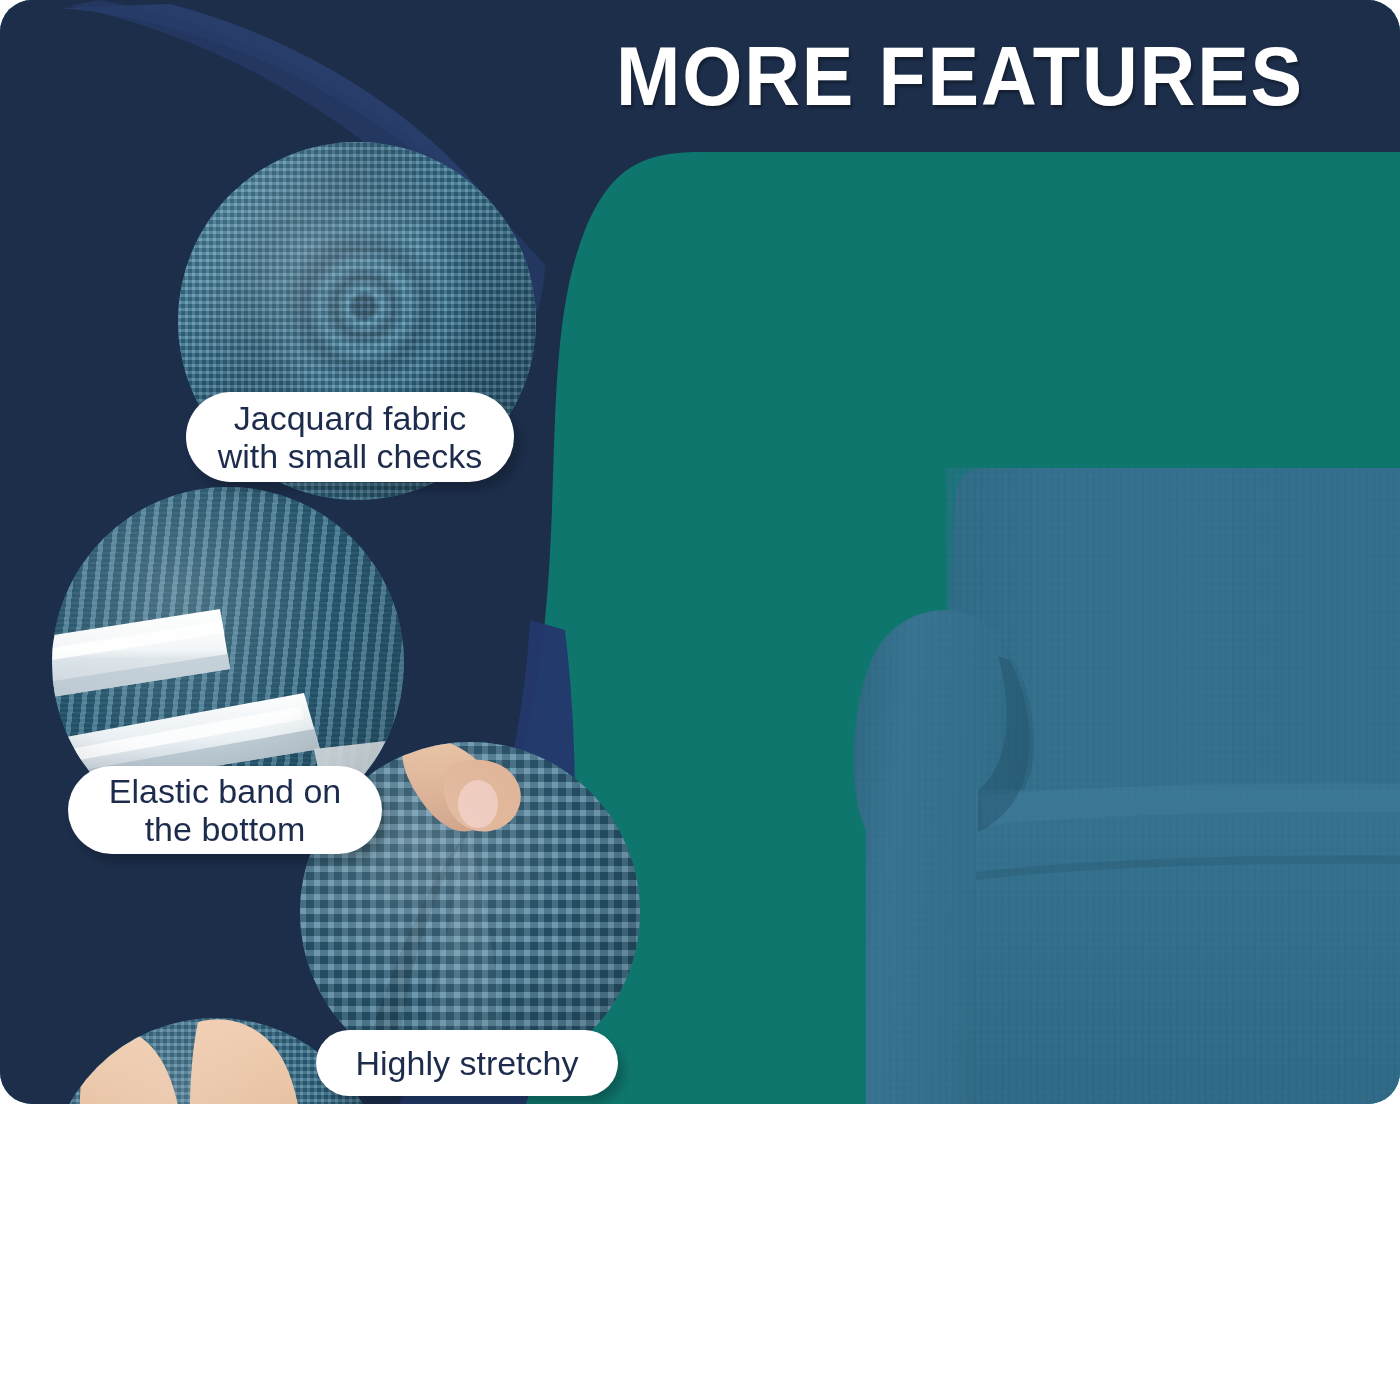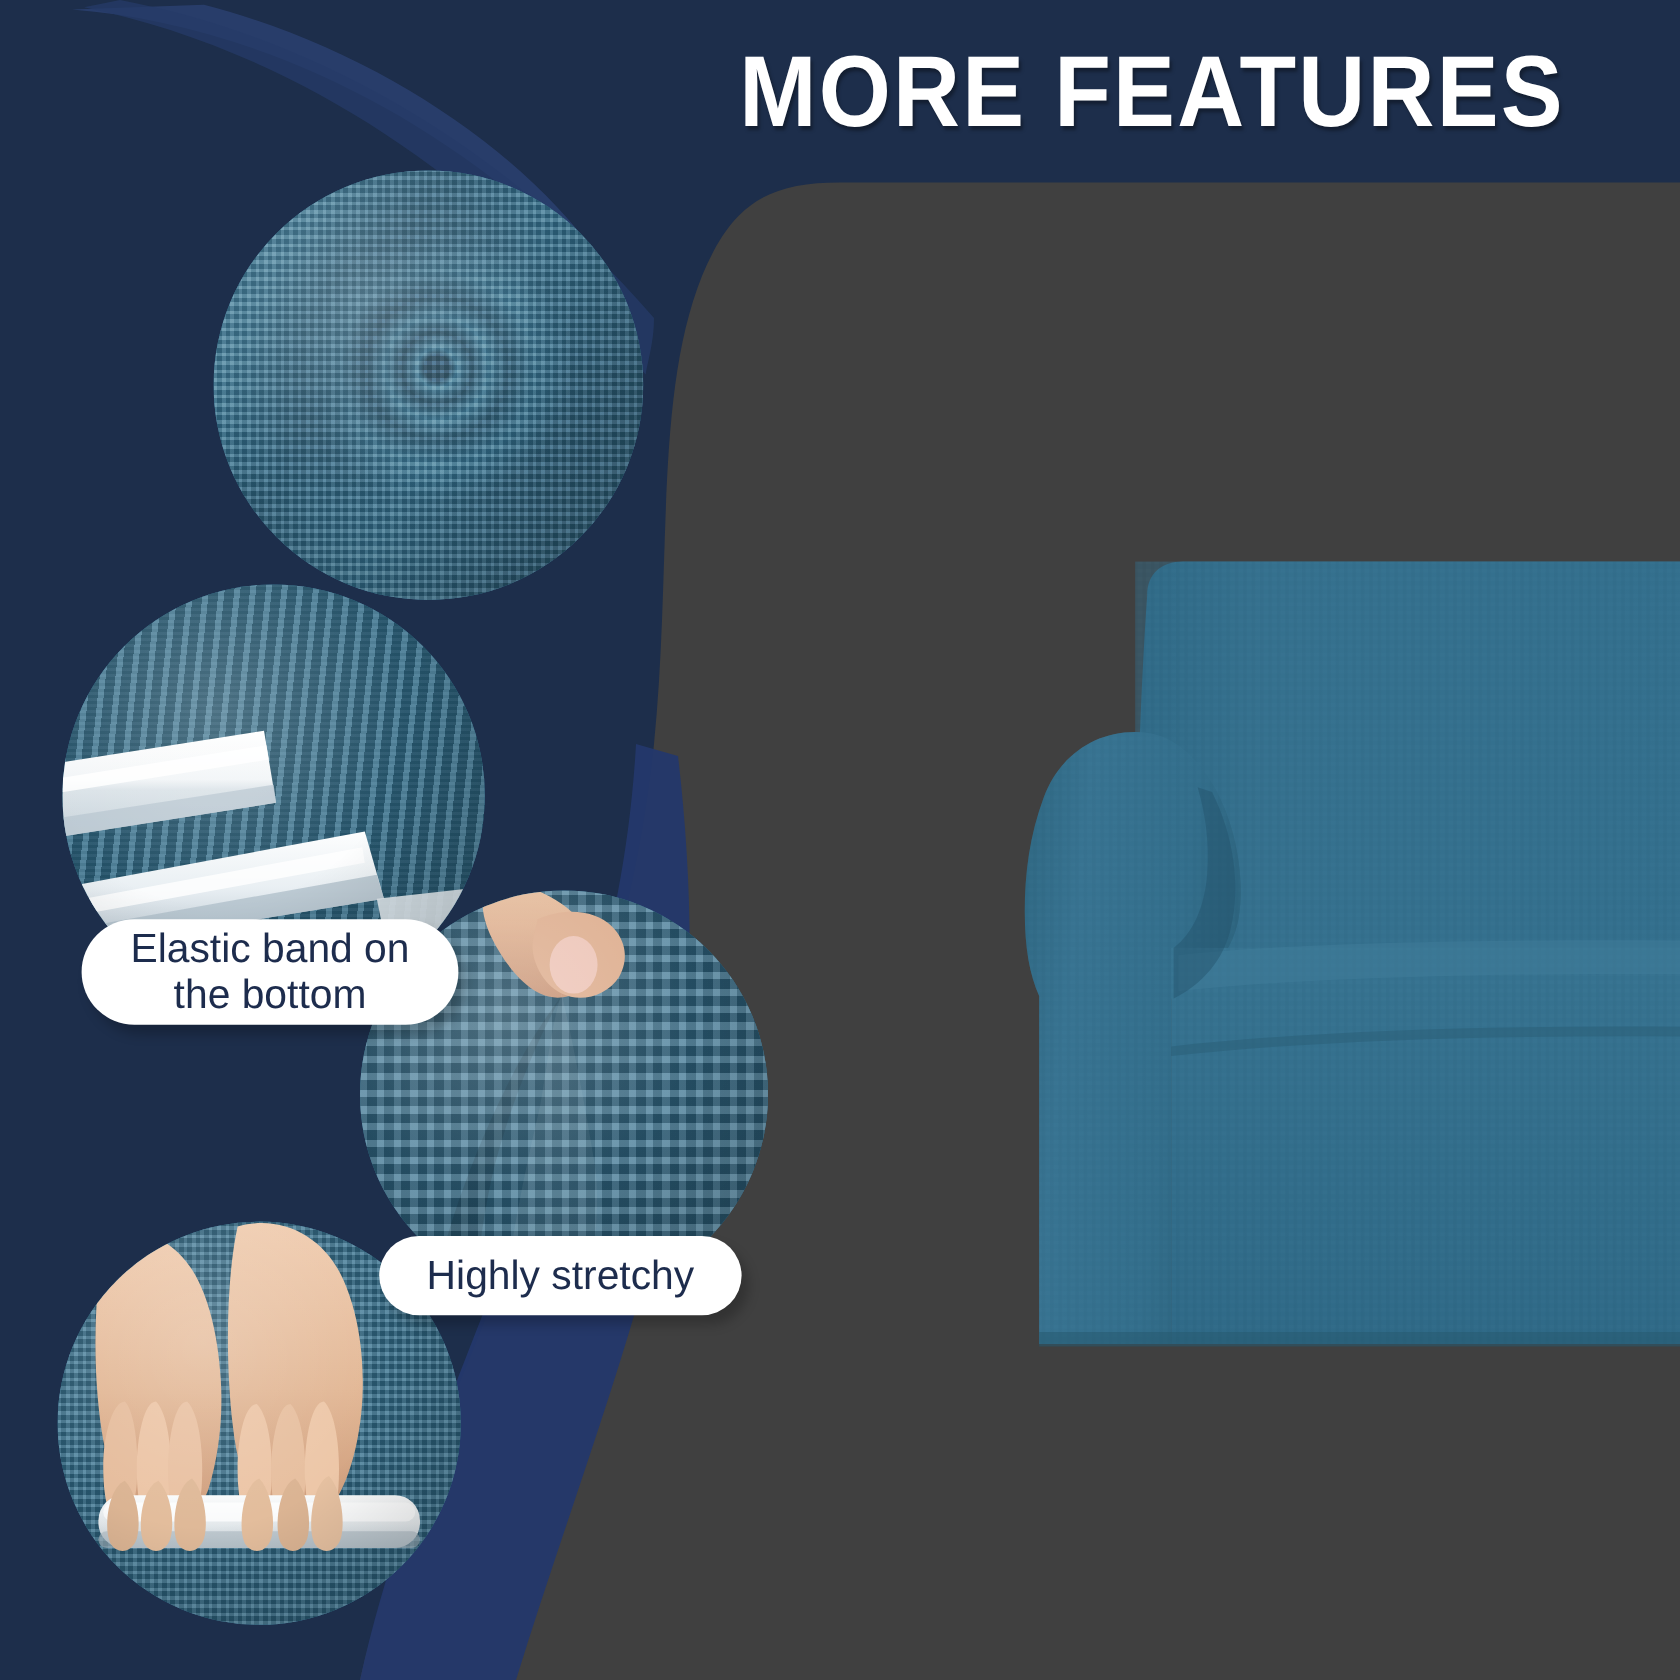--- a/index.html
+++ b/index.html
@@ -2,21 +2,21 @@
 <html><head>
 <meta charset="utf-8">
 <style>
   html,body{margin:0;padding:0;}
   body{
     width:1400px;height:1400px;
     background:#ffffff;
     font-family:"Liberation Sans", sans-serif;
     overflow:hidden;
   }
-  #stage{position:relative;width:1400px;height:1400px;background:#404040;overflow:hidden;}
+  #stage{position:relative;width:1400px;height:1104px;background:#0f766e;overflow:hidden;border-radius:32px;}
 
   
   .navy-panel{position:absolute;left:0;top:0;width:1400px;height:1400px;}
 
   
   .header-title{
     position:absolute;
     left:560px;top:28px;width:800px;height:96px;
     display:flex;align-items:center;justify-content:center;
     color:#ffffff;
@@ -218,20 +218,22 @@
       <path d="M56,216 C66,226 70,250 66,264 C62,276 50,278 44,268 C38,256 42,222 56,216 Z" fill="#dbb493"></path>
       <path d="M84,216 C94,226 98,250 94,264 C90,276 78,278 72,268 C66,256 70,222 84,216 Z" fill="#e3bd9c"></path>
       <path d="M112,214 C122,224 126,250 122,264 C118,276 106,278 100,268 C94,256 98,220 112,214 Z" fill="#dfb998"></path>
       <path d="M168,214 C178,224 182,250 178,264 C174,276 162,278 156,268 C150,256 154,220 168,214 Z" fill="#e3bd9c"></path>
       <path d="M198,214 C208,224 212,250 208,264 C204,276 192,278 186,268 C180,256 184,220 198,214 Z" fill="#dbb493"></path>
       <path d="M226,212 C236,222 240,250 236,264 C232,276 220,278 214,268 C208,256 212,218 226,212 Z" fill="#e5c0a0"></path>
     </svg>
     <div class="circle-shade"></div>
   </div>
 
+  <div class="pill" style="left:186px;top:392px;width:328px;height:90px;">Jacquard fabric
+with small checks</div>
 
   <div class="pill" style="left:316px;top:1030px;width:302px;height:66px;">Highly stretchy</div>
 
   <div class="pill" style="left:68px;top:766px;width:314px;height:88px;">Elastic band on
 the bottom</div>
 
 
   <div class="sofa-wrap" style="left:770px;top:460px;width:660px;height:680px;">
     <svg viewBox="0 0 660 680" style="width:100%;height:100%;display:block;" preserveAspectRatio="none">
       <defs>

